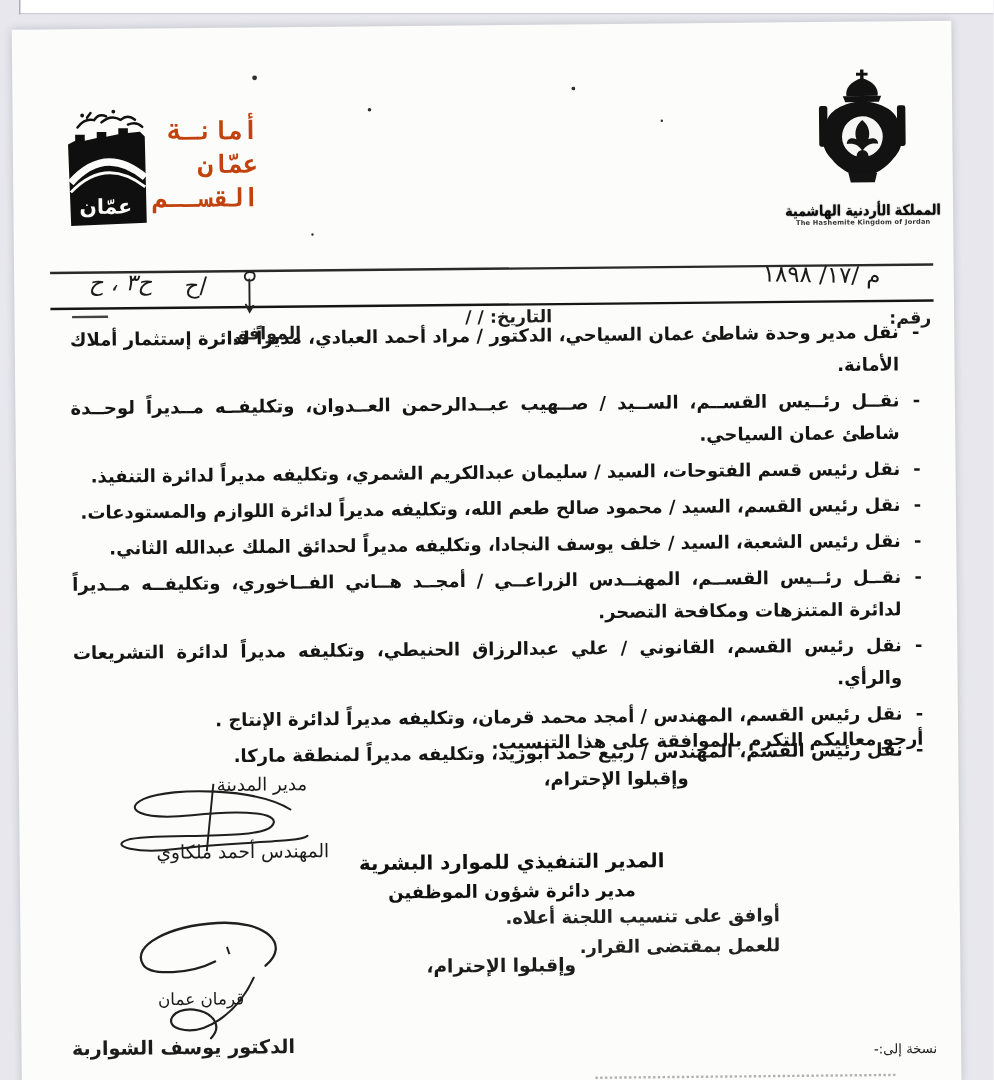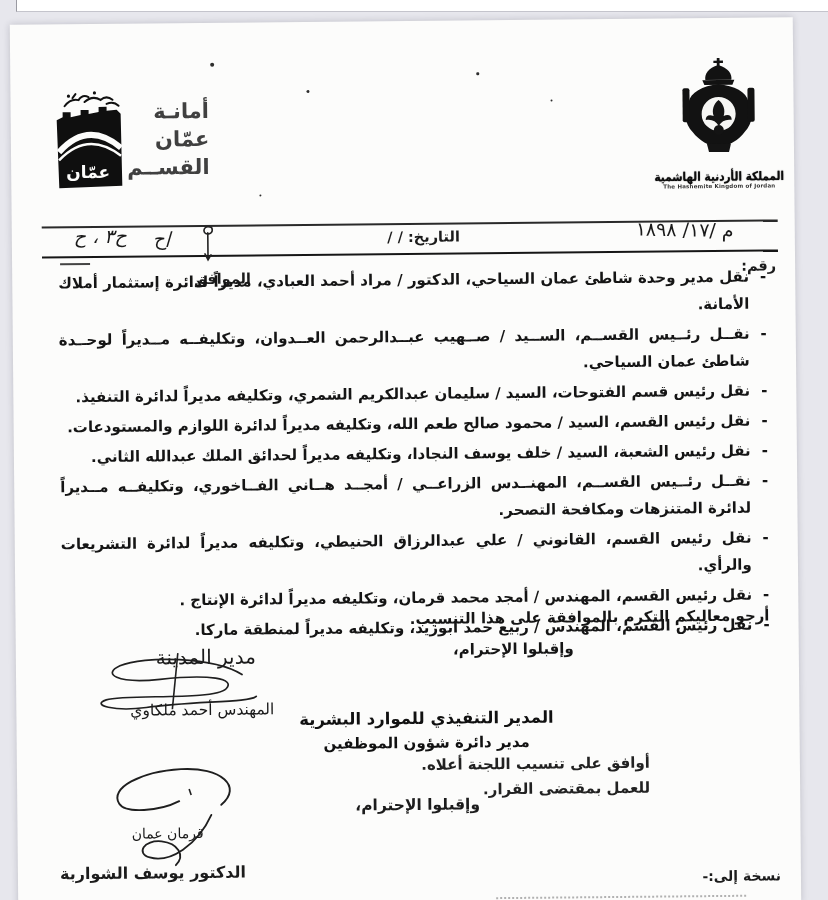--- a/index.html
+++ b/index.html
@@ -4,21 +4,21 @@
 <style>
   html,body{margin:0;padding:0;}
   body{width:828px;height:900px;overflow:hidden;font-family:"DejaVu Sans",sans-serif;}
   .stage{position:relative;width:828px;height:900px;background:#e7e7ed;overflow:hidden;}
   .top-strip{position:absolute;left:16px;top:0;right:0;height:11px;background:#ffffff;
              border-bottom:1px solid #c4c4cc;border-left:1px solid #9a9aa2;}
   .paper{position:absolute;left:14px;top:21px;width:783px;height:885px;background:#fcfcfb;
          transform:rotate(-0.55deg);box-shadow:0 0 7px rgba(40,40,60,.22);color:#1c1c1c;}
   
   .amman{position:absolute;left:40px;top:66px;display:flex;align-items:center;gap:2px;}
-  .amman-text{text-align:right;font-weight:bold;font-size:21px;line-height:1.32;color:#404040;}
+  .amman-text{text-align:right;font-weight:bold;font-size:21px;line-height:1.32;color:#c2410c;font-family:Liberation Mono, monospace;}
   .amman-graphic{width:74px;height:102px;}
   .emblem{position:absolute;left:628px;top:40px;width:160px;text-align:center;}
   .emblem svg{display:block;margin:0 auto;}
   .emblem-ar{font-size:10.5px;font-weight:bold;color:#0d0d0d;letter-spacing:-0.5px;
              text-shadow:0 0 1px #222;transform:scaleY(1.15);}
   .emblem-en{font-size:5.5px;color:#333;font-weight:bold;direction:ltr;margin-top:1px;letter-spacing:.2px;}
   
   .ref-row{position:absolute;left:30px;top:202px;width:736px;height:28px;
            border-top:2px solid #2a2a2a;border-bottom:2.4px solid #161616;}
   .ref-row:after{content:"";position:absolute;left:18px;bottom:-9px;width:30px;border-bottom:2px solid #444;}
@@ -31,32 +31,32 @@
            direction:rtl;}
   .bullet{display:flex;gap:11px;margin-bottom:3px;font-size:15px;font-weight:bold;line-height:27px;color:#151515;}
   .dash{flex:0 0 auto;}
   .btxt{flex:1;text-align:justify;}
   .after-bullets{position:absolute;left:46px;top:585px;width:708px;direction:rtl;
                  font-size:15px;font-weight:bold;line-height:26px;color:#151515;}
   .salut1{margin-top:5px;margin-right:196px;}
   
   .abs{position:absolute;}
   .city-block{left:58px;top:616px;width:210px;height:90px;}
-  .city-title{position:absolute;right:28px;top:6px;font-size:20px;}
+  .city-title{position:absolute;right:28px;top:6px;font-size:15px;}
   .city-sign{position:absolute;left:0;top:14px;}
   .city-name{position:absolute;right:10px;top:62px;font-size:15.5px;white-space:nowrap;}
   .hr-block{left:278px;top:688px;width:264px;text-align:center;font-weight:bold;color:#111;}
   .hr-line1{font-size:16.5px;}
   .hr-line2{font-size:15px;margin-top:6px;}
   .approval{right:150px;top:732px;text-align:right;font-size:15px;font-weight:bold;line-height:25px;color:#222;}
   .salut2{left:338px;top:775px;font-size:15.5px;font-weight:bold;}
   .mayor-block{left:46px;top:738px;width:200px;height:130px;}
   .mayor-title{position:absolute;right:60px;top:64px;font-size:14px;}
   .mayor-name{position:absolute;right:18px;top:102px;font-size:16px;font-weight:bold;white-space:nowrap;}
-  .copy-to{right:20px;top:850px;font-size:14px;font-weight:bold;}
+  .copy-to{right:20px;top:850px;font-size:11px;font-weight:normal;}
   .cut-line{right:55px;top:874px;width:250px;height:3px;border-bottom:2px dotted #8a8a8a;opacity:.65;}
   .speck{position:absolute;background:#2e2e2e;border-radius:50%;}
   svg{overflow:visible;}
 </style>
 </head>
 <body>
 
 <div class="stage">
   <div class="top-strip"></div>
 
@@ -112,21 +112,21 @@
         <circle cx="46" cy="72" r="5" fill="#141414"></circle>
         <path d="M34,86 L58,86 L56,94 L36,94 Z" fill="#141414"></path>
       </svg>
       <div class="emblem-ar">المملكة الأردنية الهاشمية</div>
       <div class="emblem-en">The Hashemite Kingdom of Jordan</div>
     </div>
 
     <div class="ref-row">
       <span class="ref-item" style="right:2px;margin-top:32px;">رقم:</span>
       <span class="ref-item hand ref-num-val" style="right:44px;top:-4px;">م /١٧/ ١٨٩٨</span>
-      <span class="ref-item" style="right:318px;">التاريخ:   /  /</span>
+      <span class="ref-item" style="right:318px;margin-top:28px;">التاريخ:   /  /</span>
       <span class="ref-item" style="left:152px;margin-top:40px;">الموافق</span>
       <span class="ref-item hand ref-annot" style="left:112px;top:0;">/ح</span>
       <span class="ref-item hand ref-annot" style="left:32px;top:-3px;font-style:italic;">ح٣ ، ح</span>
       <svg width="16" height="42" viewBox="0 0 16 42" style="position:absolute;left:158px;top:-4px;">
         <path d="M10,4 C3,2 2,12 9,11 C14,10 13,4 10,4 M8,10 L8,36 M5,31 L8,37 L11,32" stroke="#222" stroke-width="1.6" fill="none" stroke-linecap="round"></path>
       </svg>
     </div>
 
     <ul class="bullets">
       <li class="bullet">

